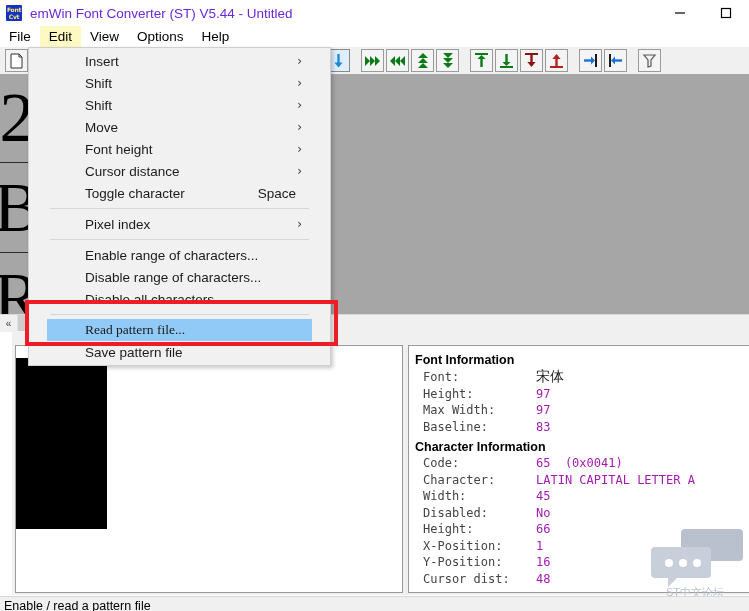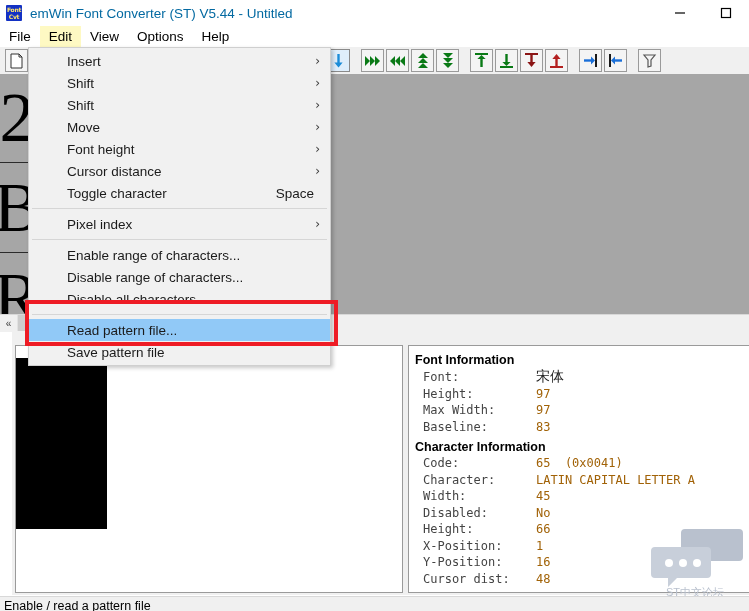--- a/index.html
+++ b/index.html
@@ -25,21 +25,21 @@
   }
   #app-icon .l1,#app-icon .l2{
     position:absolute;left:0;width:16px;color:#ffe66b;
     font-family:"DejaVu Sans", sans-serif;
     font-size:6px;font-weight:bold;line-height:7px;text-align:center;
     letter-spacing:-0.3px;
   }
   #app-icon .l1{top:1px;}
   #app-icon .l2{top:8px;}
   #title-text{
-    font-size:13.5px;color:#0369a1;white-space:nowrap;
+    font-size:13.5px;color:#6d28d9;white-space:nowrap;
   }
   #winbtns{position:absolute;right:0;top:0;height:26px;display:flex;}
   .winbtn{width:46px;height:26px;display:flex;align-items:center;justify-content:center;}
   .winbtn svg{display:block;}
   
   #menubar{
     position:absolute;left:0;top:26px;width:749px;height:21px;
     background:#ffffff;display:flex;align-items:stretch;
     font-size:13.5px;
   }
@@ -123,21 +123,21 @@
     font-family:"Liberation Sans", sans-serif;
     font-size:12.5px;font-weight:bold;color:#000;
     margin:0 0 0 6px;line-height:16px;
   }
   .info-row{
     font-family:"DejaVu Sans Mono", monospace;
     font-size:12px;color:#444;line-height:16.5px;
     margin-left:6px;white-space:pre;
   }
   .info-row .k{display:inline-block;width:113px;margin-left:8px;}
-  .info-row .v{color:#a16207;}
+  .info-row .v{color:#a21caf;}
   .info-row .v.cjk{font-family:"DejaVu Sans", sans-serif;font-size:14px;color:#222;}
   
   #watermark{
     position:absolute;left:645px;top:527px;width:100px;height:76px;
     pointer-events:none;
   }
   #watermark .wm-text{
     position:absolute;left:0;top:58px;width:100px;text-align:center;
     font-family:Liberation Sans, sans-serif;font-size:11px;color:#b9c1ce;
     white-space:nowrap;
@@ -151,30 +151,30 @@
   #status-text{
     position:absolute;left:4px;top:2px;
     font-size:12.5px;color:#000;white-space:nowrap;
     line-height:15px;
   }
   
   #dropdown{
     position:absolute;left:28px;top:47px;width:303px;
     background:#f1f1f1;border:1px solid #cfcfcf;
     box-shadow:2px 2px 4px rgba(0,0,0,0.22);
-    padding:2px 0;box-sizing:border-box;
+    padding:2px 18px;box-sizing:border-box;
     z-index:40;
   }
   .dd-item{
     height:22px;display:flex;align-items:center;
     padding:0 10px 0 38px;box-sizing:border-box;
     font-size:13.5px;color:#1b1b1b;white-space:nowrap;
     position:relative;
   }
-  .dd-item.sel{background:#91c9f7;}
+  .dd-item.sel{background:#91c9f7;font-family:Liberation Serif, serif;}
   .dd-item .accel{margin-left:auto;color:#1b1b1b;padding-right:6px;}
   .dd-item .sub{
     margin-left:auto;color:#3a3a3a;font-size:12px;
     font-family:"DejaVu Sans", sans-serif;
   }
   .dd-sep{height:1px;background:#d6d6d6;margin:4px 3px;}
   
   #annot{
     position:absolute;left:25px;top:300px;width:313px;height:46px;
     border:4px solid #ee1c25;box-sizing:border-box;

